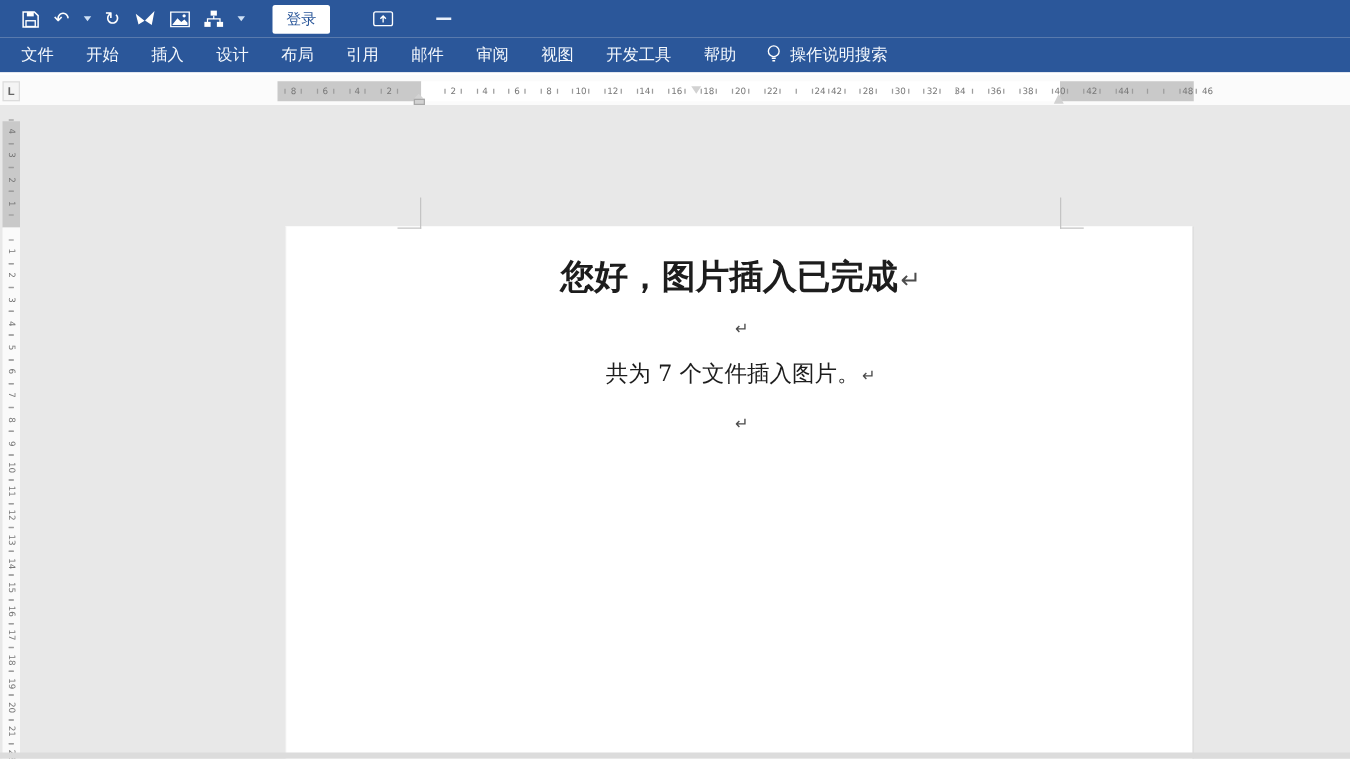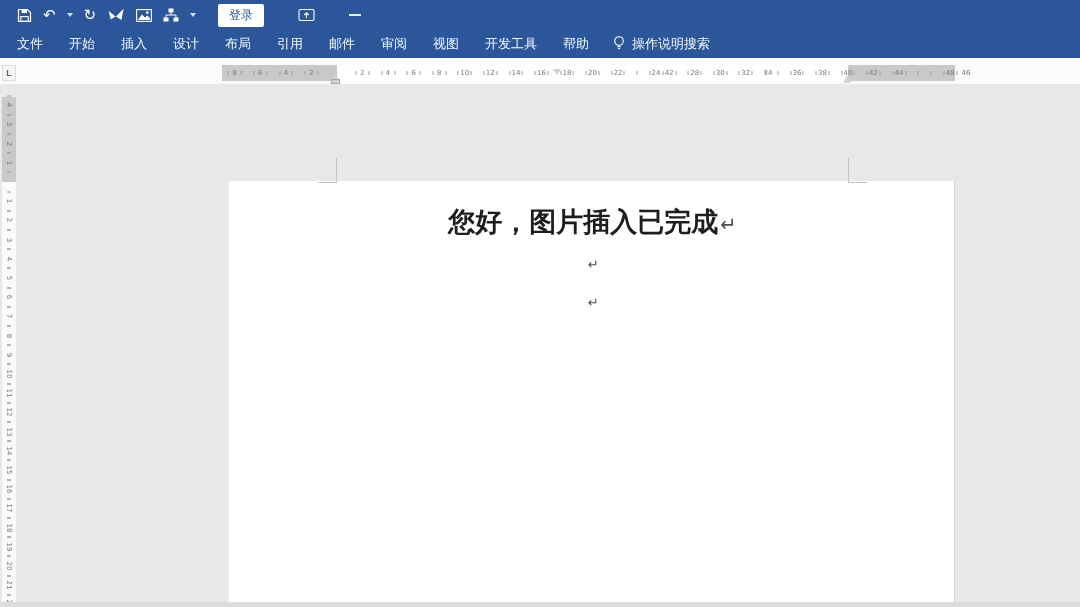--- a/index.html
+++ b/index.html
@@ -328,19 +328,22 @@
   <div class="corner-mark-left"></div>
   <div class="corner-mark-right"></div>
 
   <div class="doc-content">
     <div class="p-heading">
       <span>您好，图片插入已完成</span><span class="pmark">↵</span>
     </div>
     <div class="p-empty">
       <span class="pmark">↵</span>
     </div>
+    <div class="p-body">
+      <span>共为 7 个文件插入图片。</span><span class="pmark">↵</span>
+    </div>
     <div class="p-empty">
       <span class="pmark">↵</span>
     </div>
   </div>
 
   <div class="bottom-strip"></div>
 </div>
 
 </body></html>

